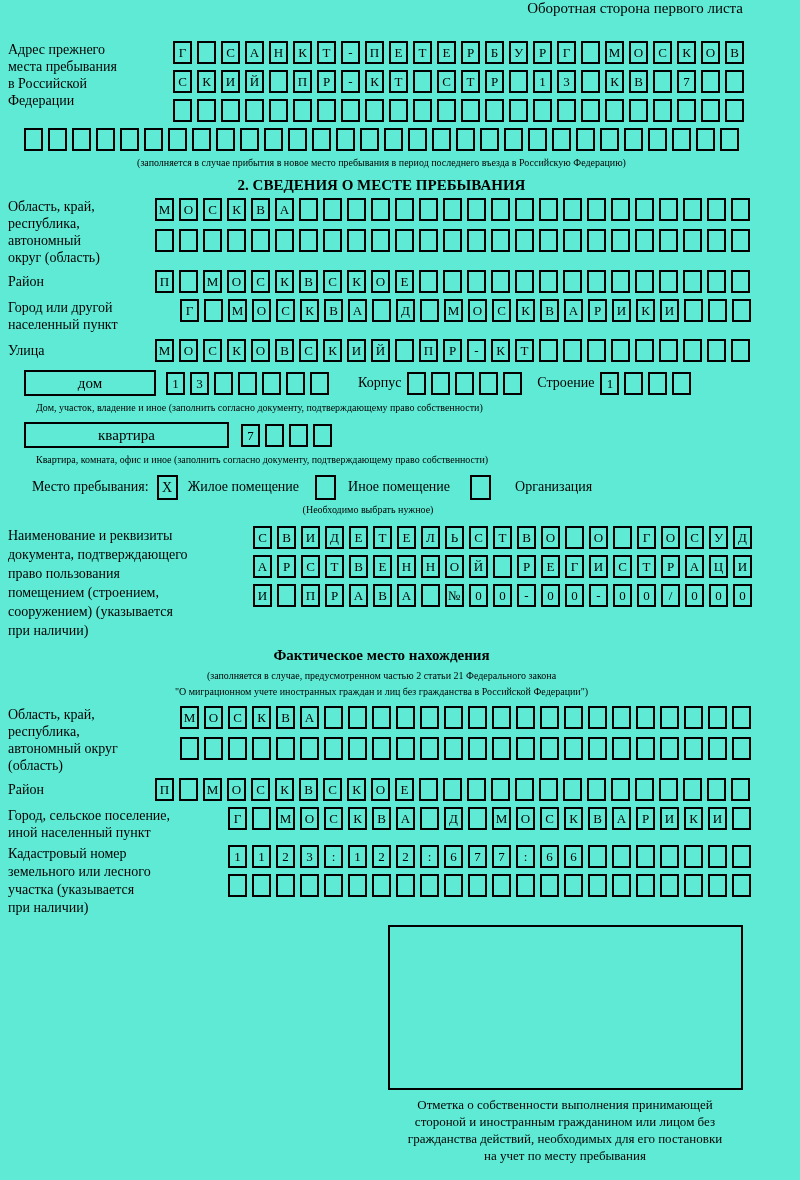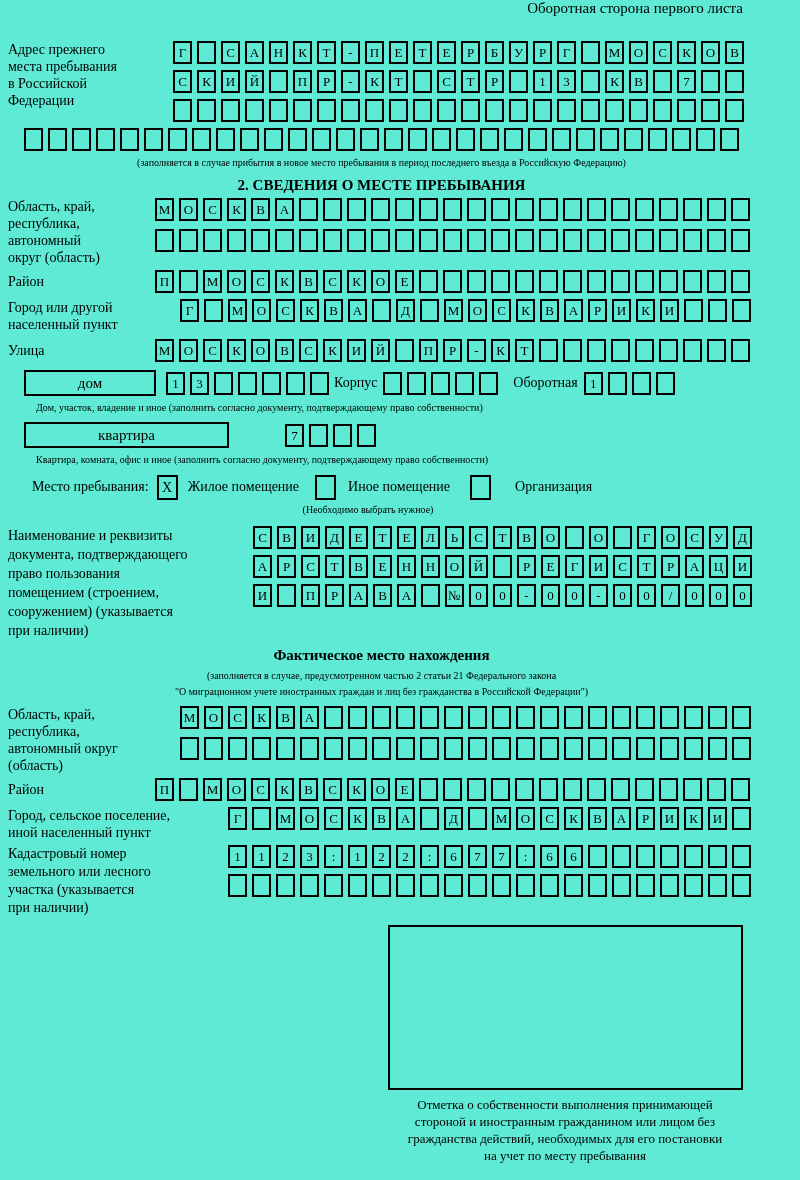--- a/index.html
+++ b/index.html
@@ -96,28 +96,28 @@
   </div>
 
   <div class="field" style="margin-top:6px;">
     <div class="flabel" style="width:147px;line-height:23px;">Улица</div>
     <div class="boxrow"><span class="cell">М</span><span class="cell">О</span><span class="cell">С</span><span class="cell">К</span><span class="cell">О</span><span class="cell">В</span><span class="cell">С</span><span class="cell">К</span><span class="cell">И</span><span class="cell">Й</span><span class="cell"></span><span class="cell">П</span><span class="cell">Р</span><span class="cell">-</span><span class="cell">К</span><span class="cell">Т</span><span class="cell"></span><span class="cell"></span><span class="cell"></span><span class="cell"></span><span class="cell"></span><span class="cell"></span><span class="cell"></span><span class="cell"></span><span class="cell"></span></div>
   </div>
 
   <div class="field" style="margin-top:8px;margin-left:16px;align-items:center;">
     <div class="widebox" style="width:132px;">дом</div>
     <div class="boxrow" style="margin-left:10px;"><span class="cell">1</span><span class="cell">3</span><span class="cell"></span><span class="cell"></span><span class="cell"></span><span class="cell"></span><span class="cell"></span></div>
-    <div class="inline-label" style="margin-left:0;margin-right:6px;">Корпус</div>
+    <div class="inline-label" style="margin-left:24px;margin-right:6px;">Корпус</div>
     <div class="boxrow"><span class="cell"></span><span class="cell"></span><span class="cell"></span><span class="cell"></span><span class="cell"></span></div>
-    <div class="inline-label" style="margin-left:10px;margin-right:6px;">Оборотная</div>
+    <div class="inline-label" style="margin-left:10px;margin-right:6px;">Строение</div>
     <div class="boxrow"><span class="cell">1</span><span class="cell"></span><span class="cell"></span><span class="cell"></span></div>
   </div>
   <div class="note" style="margin-top:4px;margin-left:28px;">Дом, участок, владение и иное (заполнить согласно документу, подтверждающему право собственности)</div>
 
-  <div class="field" style="margin-top:6px;margin-left:16px;align-items:center;gap:44px;">
+  <div class="field" style="margin-top:6px;margin-left:16px;align-items:center;">
     <div class="widebox" style="width:205px;">квартира</div>
     <div class="boxrow" style="margin-left:12px;"><span class="cell">7</span><span class="cell"></span><span class="cell"></span><span class="cell"></span></div>
   </div>
   <div class="note" style="margin-top:4px;margin-left:28px;">Квартира, комната, офис и иное (заполнить согласно документу, подтверждающему право собственности)</div>
 
   <div class="field" style="margin-top:6px;margin-left:24px;align-items:flex-end;">
     <div class="inline-label">Место пребывания:</div>
     <span class="checkbox" style="margin-left:8px;">X</span>
     <div class="inline-label" style="margin-left:10px;">Жилое помещение</div>
     <span class="checkbox" style="margin-left:16px;"></span>

